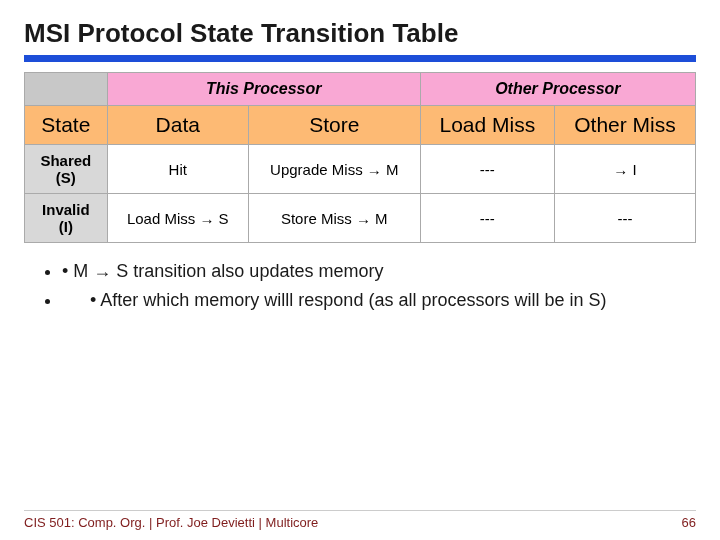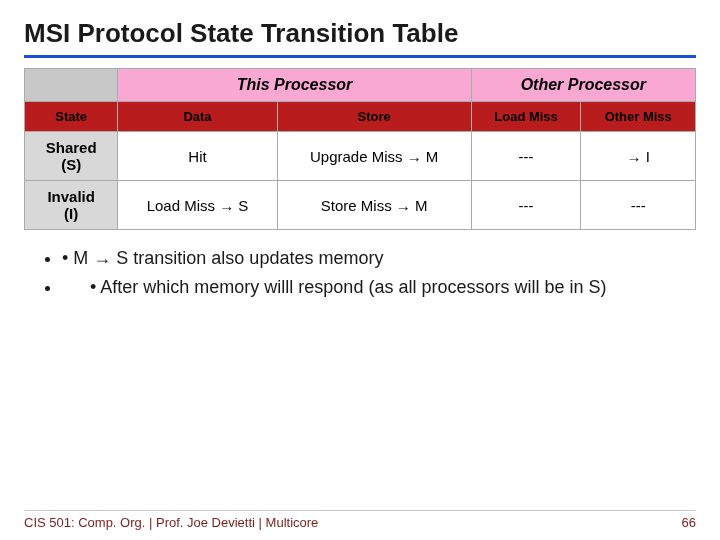--- a/index.html
+++ b/index.html
@@ -16,21 +16,21 @@
       height: 540px;
       padding: 18px 24px 10px 24px;
       display: flex;
       flex-direction: column;
     }
     .title {
       font-size: 26px;
       font-weight: bold;
       color: #1a1a1a;
       margin-bottom: 10px;
-      border-bottom: 3px solid #1d4ed8;
+      border-bottom: 7px solid #1d4ed8;
       padding-bottom: 6px;
     }
     table {
       border-collapse: collapse;
       width: 100%;
       margin-bottom: 14px;
     }
     table, th, td {
       border: 1px solid #aaa;
     }
@@ -39,23 +39,23 @@
       text-align: center;
       vertical-align: middle;
     }
     .header-row th {
       background: #f9a8d4;
       font-style: italic;
       font-weight: bold;
       font-size: 16px;
     }
     .subheader-row th {
-      background: #b91c1c;
-      font-weight: bold;
-      font-size: 13px;
+      background: #fdba74;
+      font-weight: normal;
+      font-size: 21px;
     }
     .state-cell {
       background: #d8d8d8;
       font-weight: bold;
       font-size: 15px;
       text-align: center;
     }
     .data-cell {
       background: #ffffff;
       font-size: 15px;

